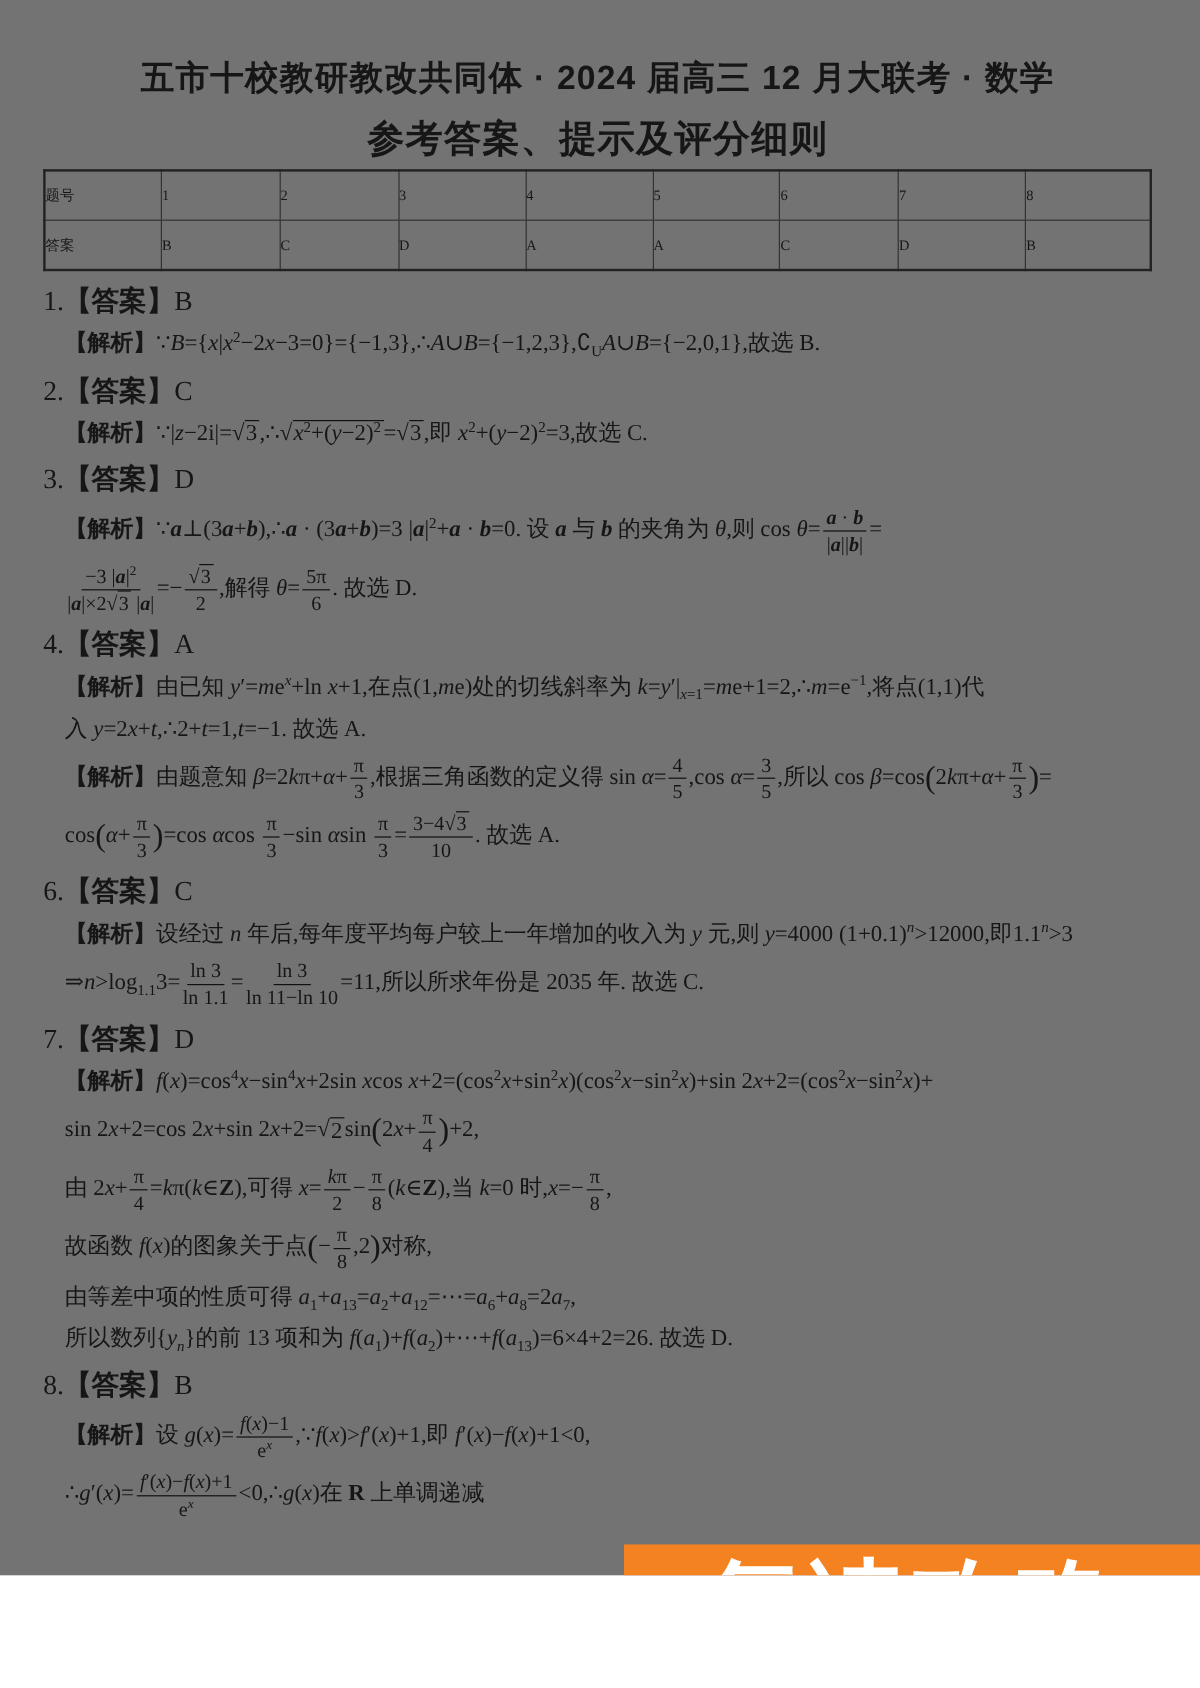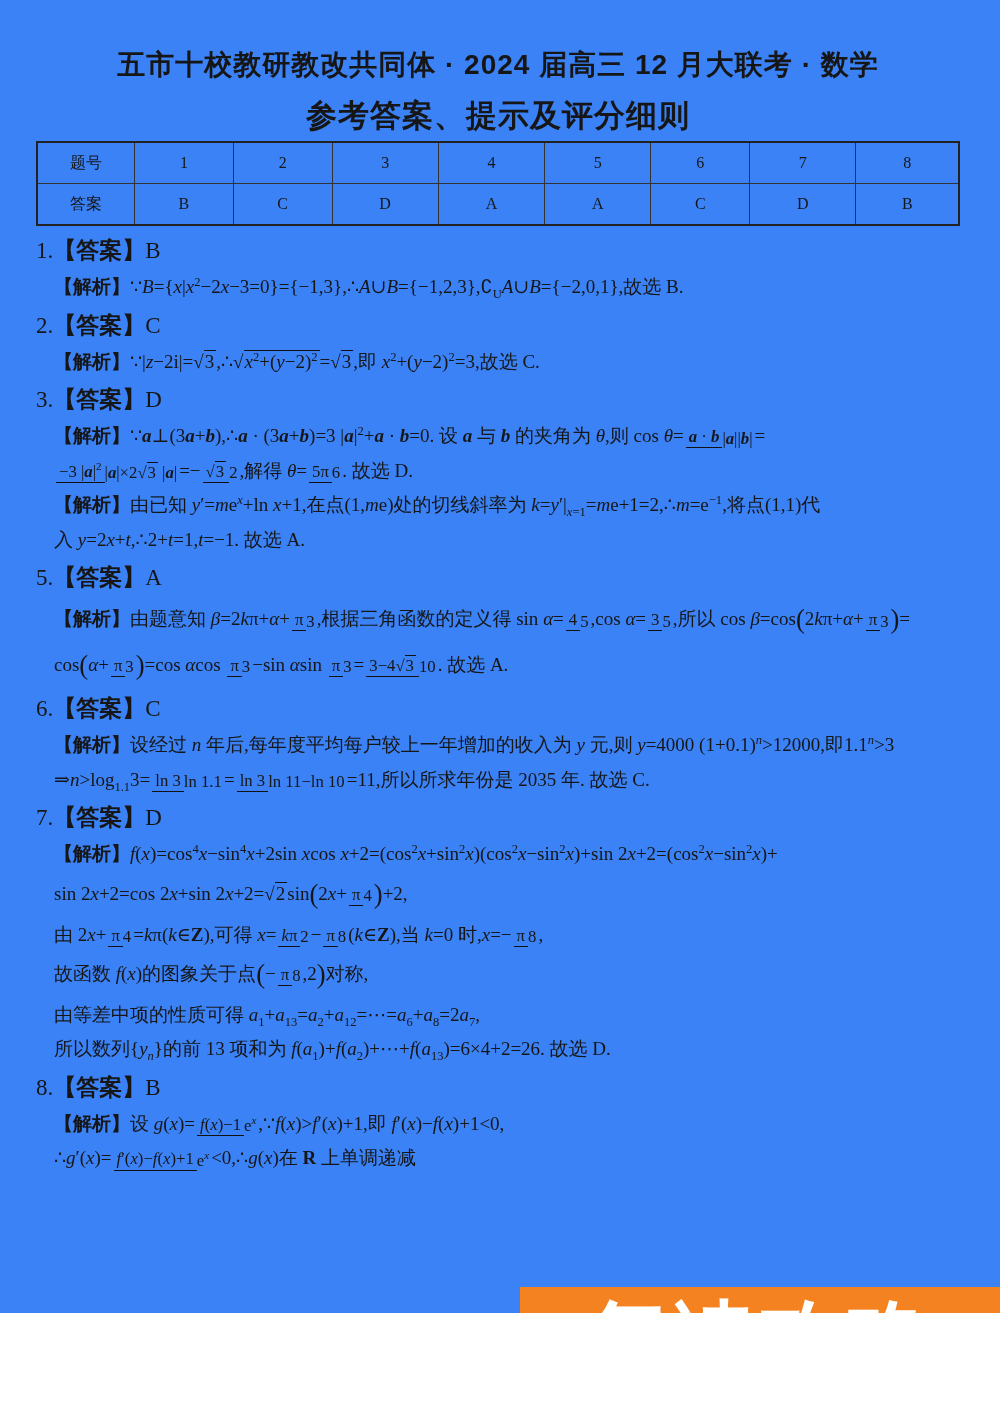--- a/index.html
+++ b/index.html
@@ -1,34 +1,34 @@
 <!DOCTYPE html>
 <html><head>
 <meta charset="utf-8">
 <style>
   html,body{margin:0;padding:0;background:#ffffff;}
-  .page{position:relative;width:1000px;height:1313px;background:#3b82f6;overflow:hidden;
+  .page{position:relative;width:1000px;height:1313px;background:#737373;overflow:hidden;
         color:#161616;font-family:"Liberation Serif","DejaVu Serif",serif;}
   .content{padding:46px 40px 0 36px;}
   .title{margin:0;text-align:center;font-family:"Liberation Sans","DejaVu Sans",sans-serif;
          font-weight:bold;font-size:28px;letter-spacing:1px;}
   .subtitle{margin:11px 0 0;text-align:center;font-family:"Liberation Sans","DejaVu Sans",sans-serif;
             font-weight:bold;font-size:31px;letter-spacing:1px;}
   .section{margin:54px 0 10px;font-family:"Liberation Sans","DejaVu Sans",sans-serif;
            font-weight:bold;font-size:18px;line-height:1.35;}
   table.anstable{border-collapse:collapse;width:100%;margin:4px 0 8px;border:2px solid #222;}
-  table.anstable td{border:1px solid #333;text-align:center;font-size:16px;height:40px;padding:0;}
+  table.anstable td{border:1px solid #333;font-size:12px;height:40px;padding:0;}
   table.anstable td.hd{width:96px;}
   .sol{margin:0;}
   .ans{font-size:23px;margin:9px 0 1px;}
   .ln{font-size:19px;margin:7px 0;padding-left:18px;line-height:1.45;}
   .ans b.lb,.ln b.lb{font-family:"Liberation Sans","DejaVu Sans",sans-serif;font-weight:bold;}
   sup{font-size:66%;line-height:0;}
   sub{font-size:66%;line-height:0;}
-  .f{display:inline-flex;flex-direction:row;align-items:center;vertical-align:middle;
+  .f{display:inline-flex;flex-direction:column;align-items:center;vertical-align:middle;
      line-height:1.15;font-size:0.88em;margin:0 2px;text-align:right;}
   .f .n{border-bottom:1px solid #111;padding:0 3px 1px;}
   .f .d{padding-top:1px;}
   .rt{white-space:nowrap;}
   .rt .rv{border-top:1.3px solid #111;padding:0 2px 0 1px;}
   .bp{font-size:140%;font-weight:400;vertical-align:-0.12em;}
   .footer{position:absolute;left:338px;top:1369px;font-size:17px;font-weight:bold;
           font-family:"Liberation Serif","DejaVu Serif",serif;letter-spacing:1px;z-index:1;}
   .banner{position:absolute;left:520px;top:1287px;width:480px;height:104px;background:#f58220;
           display:flex;align-items:center;justify-content:center;z-index:2;}
@@ -94,26 +94,26 @@
           </span>=−<span class="f">
             <span class="n"><span class="rt">√<span class="rv">3</span></span></span>
             <span class="d">2</span>
           </span>,解得 <i>θ</i>=<span class="f">
             <span class="n">5π</span>
             <span class="d">6</span>
           </span>. 故选 D.</div>
     </div>
 
     <div class="sol">
+      <div class="ans">4.<b class="lb">【答案】</b>A</div>
       <div class="ln"><b class="lb">【解析】</b>由已知 <i>y</i>′=<i>m</i>e<sup><i>x</i></sup>+ln <i>x</i>+1,在点(1,<i>m</i>e)处的切线斜率为 <i>k</i>=<i>y</i>′|<sub><i>x</i>=1</sub>=<i>m</i>e+1=2,∴<i>m</i>=e<sup>−1</sup>,将点(1,1)代</div>
       <div class="ln">入 <i>y</i>=2<i>x</i>+<i>t</i>,∴2+<i>t</i>=1,<i>t</i>=−1. 故选 A.</div>
     </div>
 
     <div class="sol">
-      <div class="ans">5.<b class="lb">【答案】</b>A</div>
       <div class="ln"><b class="lb">【解析】</b>由题意知 <i>β</i>=2<i>k</i>π+<i>α</i>+<span class="f">
             <span class="n">π</span>
             <span class="d">3</span>
           </span>,根据三角函数的定义得 sin <i>α</i>=<span class="f">
             <span class="n">4</span>
             <span class="d">5</span>
           </span>,cos <i>α</i>=<span class="f">
             <span class="n">3</span>
             <span class="d">5</span>
           </span>,所以 cos <i>β</i>=cos<span class="bp">(</span>2<i>k</i>π+<i>α</i>+<span class="f">

